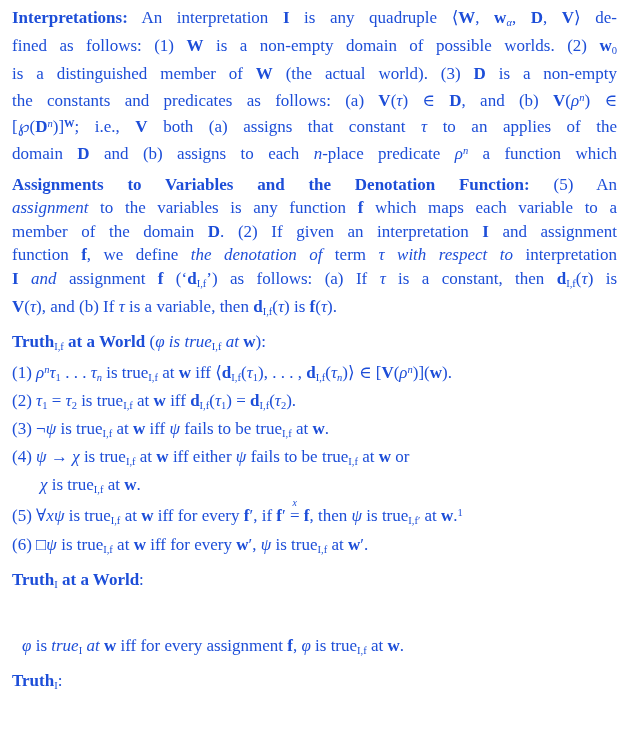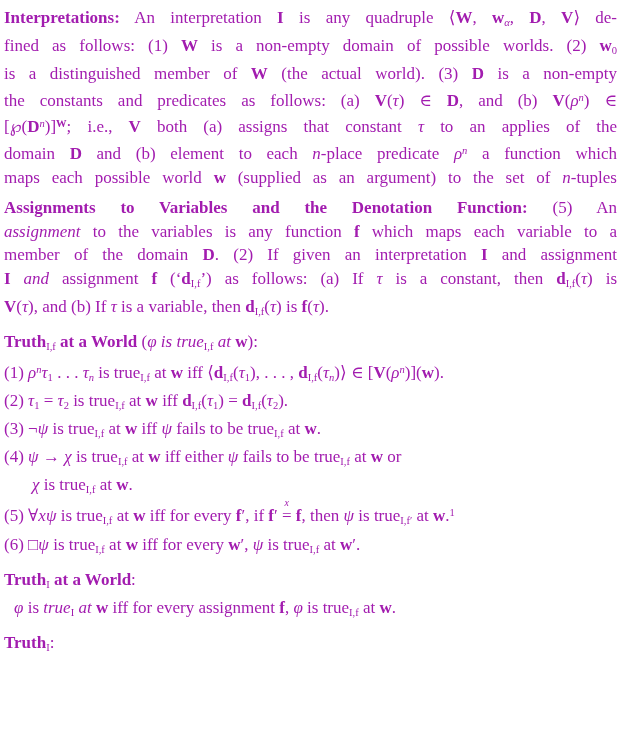--- a/index.html
+++ b/index.html
@@ -4,36 +4,36 @@
 <style>
   html, body {
     margin: 0; padding: 0;
     width: 625px; height: 730px;
     background: #ffffff;
     overflow: hidden;
   }
   .page {
     box-sizing: border-box;
     width: 625px; height: 514px;
-    padding: 6px 8px 0 4px;
+    padding: 6px 8px 0 12px;
     background: #ffffff;
-    color: #a21caf;
+    color: #1d4ed8;
     font-family: "Liberation Serif", "DejaVu Serif", "DejaVu Sans", serif;
     font-size: 17px;
   }
   .block { margin: 0 0 7px 0; }
   .line {
     line-height: 23.5px;
     white-space: nowrap;
   }
   .jline {
     text-align: justify;
     text-align-last: justify;
   }
-  .indent1 { padding-left: 10px; }
+  .indent1 { padding-left: 10px; margin-top: 38px; }
   .indent2 { padding-left: 28px; }
 
   
   .seg-r  { }
   .seg-b  { font-weight: bold; }
   .seg-i  { font-style: italic; }
   .seg-sub  { font-size: 0.62em; vertical-align: -0.24em; letter-spacing: 0; }
   .seg-bsub { font-size: 0.62em; vertical-align: -0.24em; font-weight: normal; }
   .seg-isub { font-size: 0.62em; vertical-align: -0.24em; font-style: italic; }
   .seg-sup  { font-size: 0.62em; vertical-align: 0.5em; }
@@ -55,28 +55,28 @@
 <body>
 
 <div class="page">
 
   <div class="block">
     <div class="line jline"><span class="seg-b">Interpretations:</span><span class="seg-r"> An interpretation </span><span class="seg-b">I</span><span class="seg-r"> is any quadruple </span><span class="seg-r">⟨</span><span class="seg-b">W</span><span class="seg-r">, </span><span class="seg-b">w</span><span class="seg-isub">α</span><span class="seg-r">, </span><span class="seg-b">D</span><span class="seg-r">, </span><span class="seg-b">V</span><span class="seg-r">⟩</span><span class="seg-r"> de-</span></div>
     <div class="line jline"><span class="seg-r">fined as follows: (1) </span><span class="seg-b">W</span><span class="seg-r"> is a non-empty domain of possible worlds. (2) </span><span class="seg-b">w</span><span class="seg-sub">0</span></div>
     <div class="line jline"><span class="seg-r">is a distinguished member of </span><span class="seg-b">W</span><span class="seg-r"> (the actual world). (3) </span><span class="seg-b">D</span><span class="seg-r"> is a non-empty</span></div>
     <div class="line jline"><span class="seg-r">the constants and predicates as follows: (a) </span><span class="seg-b">V</span><span class="seg-r">(</span><span class="seg-i">τ</span><span class="seg-r">) ∈ </span><span class="seg-b">D</span><span class="seg-r">, and (b) </span><span class="seg-b">V</span><span class="seg-r">(</span><span class="seg-i">ρ</span><span class="seg-isup">n</span><span class="seg-r">) ∈</span></div>
     <div class="line jline"><span class="seg-r">[℘(</span><span class="seg-b">D</span><span class="seg-isup">n</span><span class="seg-r">)]</span><span class="seg-bsup">W</span><span class="seg-r">; i.e., </span><span class="seg-b">V</span><span class="seg-r"> both (a) assigns that constant </span><span class="seg-i">τ</span><span class="seg-r"> to an applies of the</span></div>
-    <div class="line jline"><span class="seg-r">domain </span><span class="seg-b">D</span><span class="seg-r"> and (b) element to each </span><span class="seg-i">n</span><span class="seg-r">-place predicate </span><span class="seg-i">ρ</span><span class="seg-isup">n</span><span class="seg-r"> a function which</span></div>
-    <div class="line jline"><span class="seg-r">maps each possible world </span><span class="seg-b">w</span><span class="seg-r"> (supplied as an argument) to the set of </span><span class="seg-i">n</span><span class="seg-r">-tuples</span></div>
+    <div class="line jline"><span class="seg-r">domain </span><span class="seg-b">D</span><span class="seg-r"> and (b) assigns to each </span><span class="seg-i">n</span><span class="seg-r">-place predicate </span><span class="seg-i">ρ</span><span class="seg-isup">n</span><span class="seg-r"> a function which</span></div>
   </div>
 
   <div class="block">
     <div class="line jline"><span class="seg-b">Assignments to Variables and the Denotation Function:</span><span class="seg-r"> (5) An</span></div>
     <div class="line jline"><span class="seg-i">assignment</span><span class="seg-r"> to the variables is any function </span><span class="seg-b">f</span><span class="seg-r"> which maps each variable to a</span></div>
     <div class="line jline"><span class="seg-r">member of the domain </span><span class="seg-b">D</span><span class="seg-r">. (2) If given an interpretation </span><span class="seg-b">I</span><span class="seg-r"> and assignment</span></div>
+    <div class="line jline"><span class="seg-r">function </span><span class="seg-b">f</span><span class="seg-r">, we define </span><span class="seg-i">the denotation of</span><span class="seg-r"> term </span><span class="seg-i">τ</span><span class="seg-r"> </span><span class="seg-i">with respect to</span><span class="seg-r"> interpretation</span></div>
     <div class="line jline"><span class="seg-b">I</span><span class="seg-r"> </span><span class="seg-i">and</span><span class="seg-r"> assignment </span><span class="seg-b">f</span><span class="seg-r"> (‘</span><span class="seg-b">d</span><span class="seg-bsub">I,f</span><span class="seg-r">’) as follows: (a) If </span><span class="seg-i">τ</span><span class="seg-r"> is a constant, then </span><span class="seg-b">d</span><span class="seg-bsub">I,f</span><span class="seg-r">(</span><span class="seg-i">τ</span><span class="seg-r">) is</span></div>
     <div class="line"><span class="seg-b">V</span><span class="seg-r">(</span><span class="seg-i">τ</span><span class="seg-r">), and (b) If </span><span class="seg-i">τ</span><span class="seg-r"> is a variable, then </span><span class="seg-b">d</span><span class="seg-bsub">I,f</span><span class="seg-r">(</span><span class="seg-i">τ</span><span class="seg-r">) is </span><span class="seg-b">f</span><span class="seg-r">(</span><span class="seg-i">τ</span><span class="seg-r">).</span></div>
   </div>
 
   <div class="block">
     <div class="line"><span class="seg-b">Truth</span><span class="seg-bsub">I,f</span><span class="seg-r"> </span><span class="seg-b">at a World</span><span class="seg-r"> (</span><span class="seg-i">φ</span><span class="seg-r"> </span><span class="seg-i">is true</span><span class="seg-bsub">I,f</span><span class="seg-r"> </span><span class="seg-i">at</span><span class="seg-r"> </span><span class="seg-b">w</span><span class="seg-r">):</span></div>
     <div class="line"><span class="seg-r">(1) </span><span class="seg-i">ρ</span><span class="seg-isup">n</span><span class="seg-i">τ</span><span class="seg-sub">1</span><span class="seg-r"> . . . </span><span class="seg-i">τ</span><span class="seg-isub">n</span><span class="seg-r"> is true</span><span class="seg-bsub">I,f</span><span class="seg-r"> at </span><span class="seg-b">w</span><span class="seg-r"> iff ⟨</span><span class="seg-b">d</span><span class="seg-bsub">I,f</span><span class="seg-r">(</span><span class="seg-i">τ</span><span class="seg-sub">1</span><span class="seg-r">), . . . , </span><span class="seg-b">d</span><span class="seg-bsub">I,f</span><span class="seg-r">(</span><span class="seg-i">τ</span><span class="seg-isub">n</span><span class="seg-r">)⟩ ∈ [</span><span class="seg-b">V</span><span class="seg-r">(</span><span class="seg-i">ρ</span><span class="seg-isup">n</span><span class="seg-r">)](</span><span class="seg-b">w</span><span class="seg-r">).</span></div>
     <div class="line"><span class="seg-r">(2) </span><span class="seg-i">τ</span><span class="seg-sub">1</span><span class="seg-r"> = </span><span class="seg-i">τ</span><span class="seg-sub">2</span><span class="seg-r"> is true</span><span class="seg-bsub">I,f</span><span class="seg-r"> at </span><span class="seg-b">w</span><span class="seg-r"> iff </span><span class="seg-b">d</span><span class="seg-bsub">I,f</span><span class="seg-r">(</span><span class="seg-i">τ</span><span class="seg-sub">1</span><span class="seg-r">) = </span><span class="seg-b">d</span><span class="seg-bsub">I,f</span><span class="seg-r">(</span><span class="seg-i">τ</span><span class="seg-sub">2</span><span class="seg-r">).</span></div>
     <div class="line"><span class="seg-r">(3) ¬</span><span class="seg-i">ψ</span><span class="seg-r"> is true</span><span class="seg-bsub">I,f</span><span class="seg-r"> at </span><span class="seg-b">w</span><span class="seg-r"> iff </span><span class="seg-i">ψ</span><span class="seg-r"> fails to be true</span><span class="seg-bsub">I,f</span><span class="seg-r"> at </span><span class="seg-b">w</span><span class="seg-r">.</span></div>
     <div class="line"><span class="seg-r">(4) </span><span class="seg-i">ψ</span><span class="seg-r"> → </span><span class="seg-i">χ</span><span class="seg-r"> is true</span><span class="seg-bsub">I,f</span><span class="seg-r"> at </span><span class="seg-b">w</span><span class="seg-r"> iff either </span><span class="seg-i">ψ</span><span class="seg-r"> fails to be true</span><span class="seg-bsub">I,f</span><span class="seg-r"> at </span><span class="seg-b">w</span><span class="seg-r"> or</span></div>

